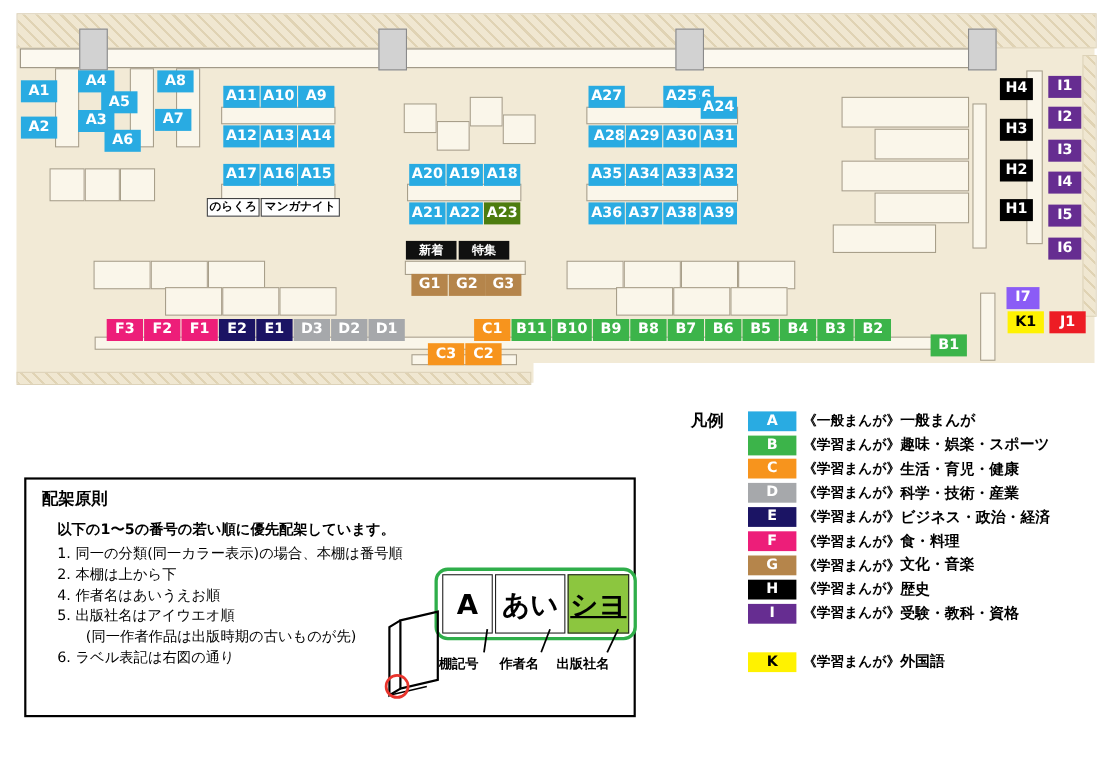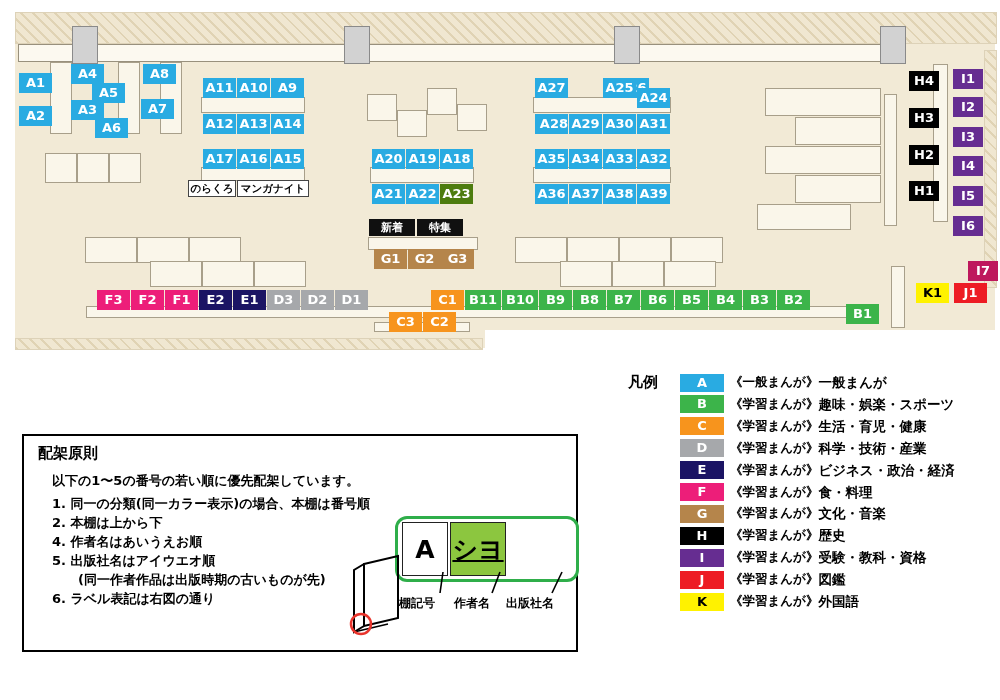--- a/index.html
+++ b/index.html
@@ -32,21 +32,21 @@
   .legend-type  { font-size:12.5px; font-weight:bold; color:#000; margin-left:6px; vertical-align:middle; }
   .legend-label { font-size:13.5px; font-weight:bold; color:#000; vertical-align:middle; }
 
   .principles {
     position:absolute; left:22px; top:434px; width:556px; height:218px;
     border:2px solid #000; background:#fff; box-sizing:border-box;
   }
   .p-title { position:absolute; left:14px; top:8px; font-size:15px; font-weight:bold; }
   .p-intro { position:absolute; left:28px; top:36px; font-size:13px; font-weight:bold; }
   #p-lines { position:absolute; left:28px; top:58px; }
-  .p-line  { font-size:13px; font-weight:bold; line-height:19px; white-space:pre; }
+  .p-line  { font-size:13px; font-weight:normal; line-height:19px; white-space:pre; }
   .sample-box {
     position:absolute; left:371px; top:80px; width:172px; height:54px;
     border:3px solid #2fae4a; border-radius:12px; background:#fff;
     display:flex; align-items:stretch; padding:3px; box-sizing:content-box;
   }
   .sample-cell {
     border:1.5px solid #222; margin:0 1px; display:flex; align-items:center; justify-content:center;
     font-size:25px; font-weight:bold; color:#000; box-sizing:border-box;
   }
   .sample-caption { position:absolute; font-size:12px; font-weight:bold; color:#000; }
@@ -178,57 +178,57 @@
       <div class="map-label" style="left: 909px; top: 71px; width: 30px; background: rgb(0, 0, 0);">H4</div>
       <div class="map-label" style="left: 909px; top: 108px; width: 30px; background: rgb(0, 0, 0);">H3</div>
       <div class="map-label" style="left: 909px; top: 145px; width: 30px; background: rgb(0, 0, 0);">H2</div>
       <div class="map-label" style="left: 909px; top: 181px; width: 30px; background: rgb(0, 0, 0);">H1</div>
       <div class="map-label" style="left: 953px; top: 69px; width: 30px; background: rgb(102, 45, 145);">I1</div>
       <div class="map-label" style="left: 953px; top: 97px; width: 30px; background: rgb(102, 45, 145);">I2</div>
       <div class="map-label" style="left: 953px; top: 127px; width: 30px; background: rgb(102, 45, 145);">I3</div>
       <div class="map-label" style="left: 953px; top: 156px; width: 30px; background: rgb(102, 45, 145);">I4</div>
       <div class="map-label" style="left: 953px; top: 186px; width: 30px; background: rgb(102, 45, 145);">I5</div>
       <div class="map-label" style="left: 953px; top: 216px; width: 30px; background: rgb(102, 45, 145);">I6</div>
-      <div class="map-label" style="left: 968px; top: 261px; width: 30px; background: #be185d;">I7</div>
+      <div class="map-label" style="left: 915px; top: 261px; width: 30px; background: #8b5cf6;">I7</div>
       <div class="map-label" style="left: 916px; top: 283px; width: 33px; background: rgb(255, 242, 0); color: rgb(0, 0, 0);">K1</div>
       <div class="map-label" style="left: 954px; top: 283px; width: 33px; background: rgb(237, 28, 36);">J1</div>
     </div>
 
   <div class="legend">
     <div class="legend-title">凡例</div>
     <div id="legend-rows">
         <div class="legend-row" style="top: 0px;"><span class="legend-chip" style="background: rgb(41, 171, 226);">A</span><span class="legend-type">《一般まんが》</span><span class="legend-label">一般まんが</span></div>
         <div class="legend-row" style="top: 43.8px;"><span class="legend-chip" style="background: rgb(247, 148, 29);">C</span><span class="legend-type">《学習まんが》</span><span class="legend-label">生活・育児・健康</span></div>
         <div class="legend-row" style="top: 21.9px;"><span class="legend-chip" style="background: rgb(60, 180, 74);">B</span><span class="legend-type">《学習まんが》</span><span class="legend-label">趣味・娯楽・スポーツ</span></div>
         <div class="legend-row" style="top: 65.7px;"><span class="legend-chip" style="background: rgb(166, 168, 171);">D</span><span class="legend-type">《学習まんが》</span><span class="legend-label">科学・技術・産業</span></div>
         <div class="legend-row" style="top: 87.6px;"><span class="legend-chip" style="background: rgb(27, 20, 100);">E</span><span class="legend-type">《学習まんが》</span><span class="legend-label">ビジネス・政治・経済</span></div>
         <div class="legend-row" style="top: 109.5px;"><span class="legend-chip" style="background: rgb(237, 30, 121);">F</span><span class="legend-type">《学習まんが》</span><span class="legend-label">食・料理</span></div>
         <div class="legend-row" style="top: 131.4px;"><span class="legend-chip" style="background: rgb(181, 133, 75);">G</span><span class="legend-type">《学習まんが》</span><span class="legend-label">文化・音楽</span></div>
         <div class="legend-row" style="top: 153.3px;"><span class="legend-chip" style="background: rgb(0, 0, 0);">H</span><span class="legend-type">《学習まんが》</span><span class="legend-label">歴史</span></div>
         <div class="legend-row" style="top: 175.2px;"><span class="legend-chip" style="background: rgb(102, 45, 145);">I</span><span class="legend-type">《学習まんが》</span><span class="legend-label">受験・教科・資格</span></div>
-        <div class="legend-row" style="top: 197.1px;"><span class="legend-chip" style="background: rgb(237, 28, 36);">J</span><span class="legend-type">《学習まんが》</span><span class="legend-label">図鑑</span></div>
         <div class="legend-row" style="top: 219px;"><span class="legend-chip" style="background: rgb(255, 242, 0); color: rgb(0, 0, 0);">K</span><span class="legend-type">《学習まんが》</span><span class="legend-label">外国語</span></div>
       </div>
   </div>
 
   <div class="principles">
     <div class="p-title">配架原則</div>
     <div class="p-intro">以下の1〜5の番号の若い順に優先配架しています。</div>
     <div id="p-lines">
         <div class="p-line">1. 同一の分類(同一カラー表示)の場合、本棚は番号順</div>
         <div class="p-line">2. 本棚は上から下</div>
         <div class="p-line">4. 作者名はあいうえお順</div>
         <div class="p-line">5. 出版社名はアイウエオ順</div>
         <div class="p-line">　　(同一作者作品は出版時期の古いものが先)</div>
         <div class="p-line">6. ラベル表記は右図の通り</div>
       </div>
 
     <div class="sample-box">
       <div id="sample-cells" style="display:flex;width:100%;">
           <div class="sample-cell" style="background: rgb(255, 255, 255); width: 46px;">A</div>
+          <div class="sample-cell" style="background: rgb(255, 255, 255); width: 64px;">あい</div>
           <div class="sample-cell" style="background: rgb(140, 198, 63); width: 56px; text-decoration: underline;">シヨ</div>
         </div>
     </div>
 
     <div class="sample-caption" style="left:375px; top:159px;">棚記号</div>
     <div class="sample-caption" style="left:430px; top:159px;">作者名</div>
     <div class="sample-caption" style="left:482px; top:159px;">出版社名</div>
 
     <svg class="p-svg" width="260" height="105" viewBox="0 0 260 105">
 

